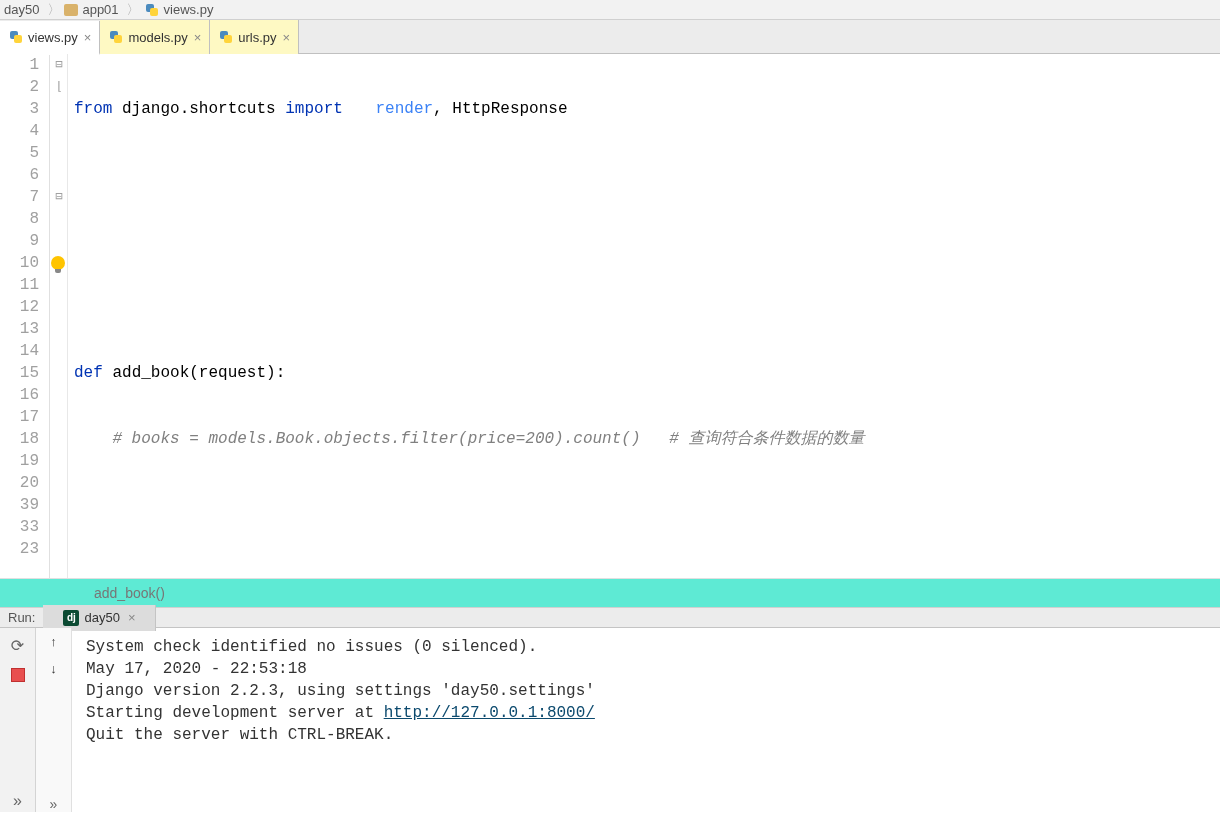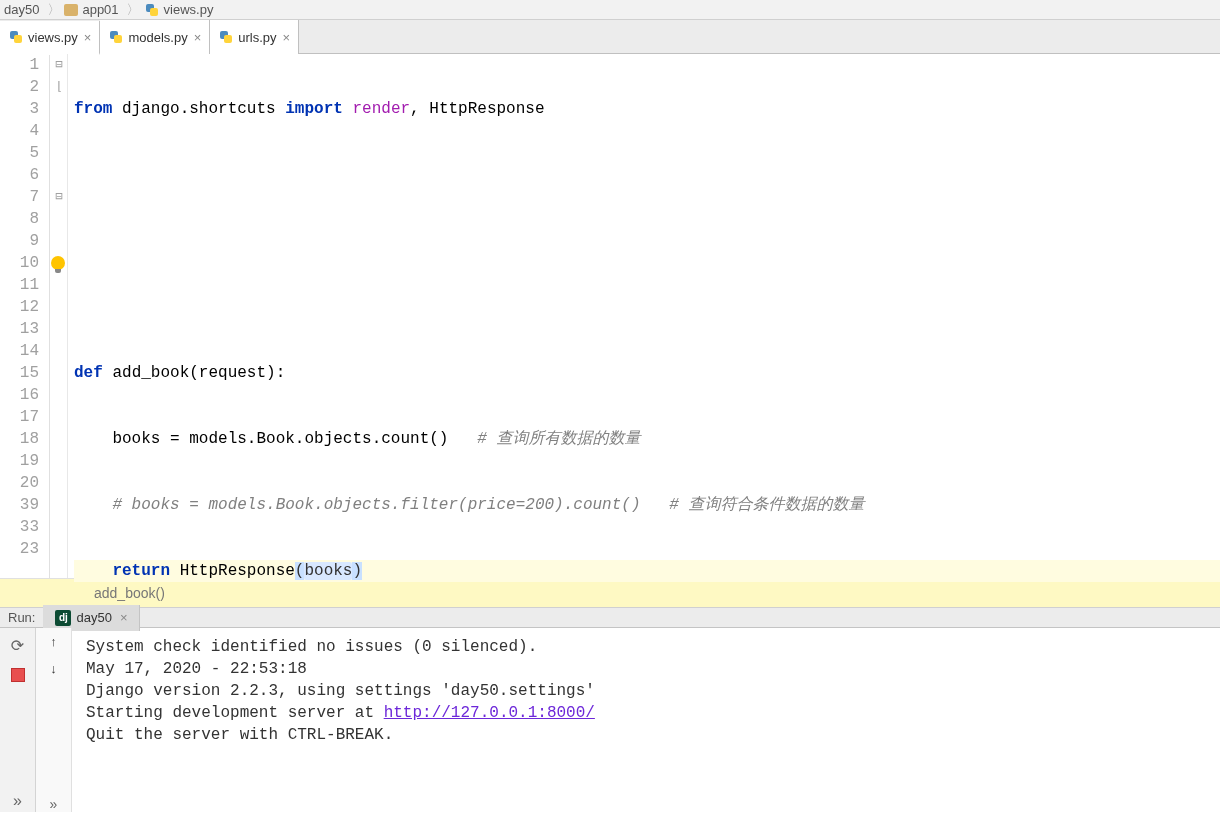--- a/index.html
+++ b/index.html
@@ -43,21 +43,21 @@
     .tabs {
       display: flex;
       background: #ececec;
       border-bottom: 1px solid #c0c0c0;
       height: 34px;
     }
     .tab {
       display: flex; align-items: center;
       padding: 0 8px; height: 34px;
       border-right: 1px solid #c0c0c0;
-      background: #ffffff;
+      background: #fef9c3;
       cursor: pointer;
     }
     .tab.active {
       background: #fff;
       border-bottom: 2px solid #fff;
       position: relative; top: 1px;
     }
     .tab-close {
       margin-left: 6px; color: #888; font-size: 13px;
       cursor: pointer;
@@ -103,48 +103,48 @@
       width: 6px; height: 4px; background: #888; border-radius: 0 0 2px 2px;
     }
     .code {
       flex: 1;
       padding-left: 6px;
       white-space: pre;
       position: relative;
     }
     .code .line { height: 22px; }
     .code .line.hl { background: #fffce0; }
-    .kw { color: #0033b3; font-weight: bold; }
+    .kw { color: #0033b3; font-weight: normal; }
     .tx { color: #000; }
-    .gray { color: #a21caf; }
+    .gray { color: #3b82f6; margin-left: 23px; }
     .cmt { color: #808080; font-style: italic; }
     .paren-match { background: #c8e0ff; }
     .sel-word { background: #d8e8ff; border-radius: 2px; }
     .breadcrumb-fn {
       height: 30px;
       padding-left: 94px;
-      background: #fef9c3;
+      background: #5eead4;
       border-top: 1px solid #e0e0e0;
       border-bottom: 1px solid #d0d0d0;
       color: #777;
       font-size: 14px;
       display: flex; align-items: center;
     }
     .run-panel {
       display: flex;
       height: 20px;
       background: #ececec;
       border-bottom: 1px solid #c4c4c4;
       align-items: center;
       font-size: 13px;
     }
     .run-panel .run-label { padding: 0 8px; color: #555; }
     .run-tab {
       display: flex; align-items: center;
-      background: #dcdcdc; height: 26px; padding: 0 12px;
+      background: #dcdcdc; height: 26px; padding: 0 20px;
       border-right: 1px solid #c4c4c4;
     }
     .dj-icon {
       width: 16px; height: 16px; background: #0c4b33;
       color: #fff; font-size: 10px; font-weight: bold;
       display: inline-flex; align-items: center; justify-content: center;
       border-radius: 2px; margin-right: 5px;
     }
     .console-area {
       display: flex; height: 184px;
@@ -170,21 +170,21 @@
       display: flex; flex-direction: column; align-items: center;
       padding-top: 6px; gap: 12px;
     }
     .console-out {
       flex: 1; padding: 8px 14px;
       font-family: "Consolas","Courier New", monospace;
       font-size: 16px; line-height: 22px;
       color: #333;
       white-space: pre;
     }
-    .console-out a { color: #6d28d9; text-decoration: underline; }
+    .console-out a { color: #0c4a6e; text-decoration: underline; }
     .more-icon { color: #666; font-size: 14px; }
   </style>
 </head>
 <body>
 
 <div class="breadcrumb">
   <span class="bc-item">
     <span>day50</span>
   </span>
   <span class="sep">〉</span>
@@ -248,23 +248,21 @@
     <div class="fold" style="top:22px">⌊</div>
     <div class="fold" style="top:132px">⊟</div>
     <div class="bulb" style="top:202px"></div>
   </div>
   <div class="code">
     <div class="line"><span class="kw">from</span> <span class="tx">django.shortcuts</span> <span class="kw">import</span> <span class="gray">render</span><span class="tx">,</span> <span class="tx">HttpResponse</span></div>
     <div class="line"></div>
     <div class="line"></div>
     <div class="line"></div>
     <div class="line"><span class="kw">def</span> <span class="tx">add_book</span><span class="tx">(request):</span></div>
-    <div class="line"><span class="tx">    books = models.Book.objects.count()</span>   <span class="cmt"># 查询所有数据的数量</span></div>
     <div class="line"><span class="cmt">    # books = models.Book.objects.filter(price=200).count()   # 查询符合条件数据的数量</span></div>
-    <div class="line hl">    <span class="kw">return</span> <span class="tx">HttpResponse</span><span class="paren-match">(</span><span class="sel-word">books</span><span class="paren-match">)</span></div>
     <div class="line"></div><div class="line"></div><div class="line"></div>
   </div>
 </div>
 
 <div class="breadcrumb-fn">
   <span>add_book()</span>
 </div>
 
 <div class="run-panel">
   <span class="run-label">Run:</span>

